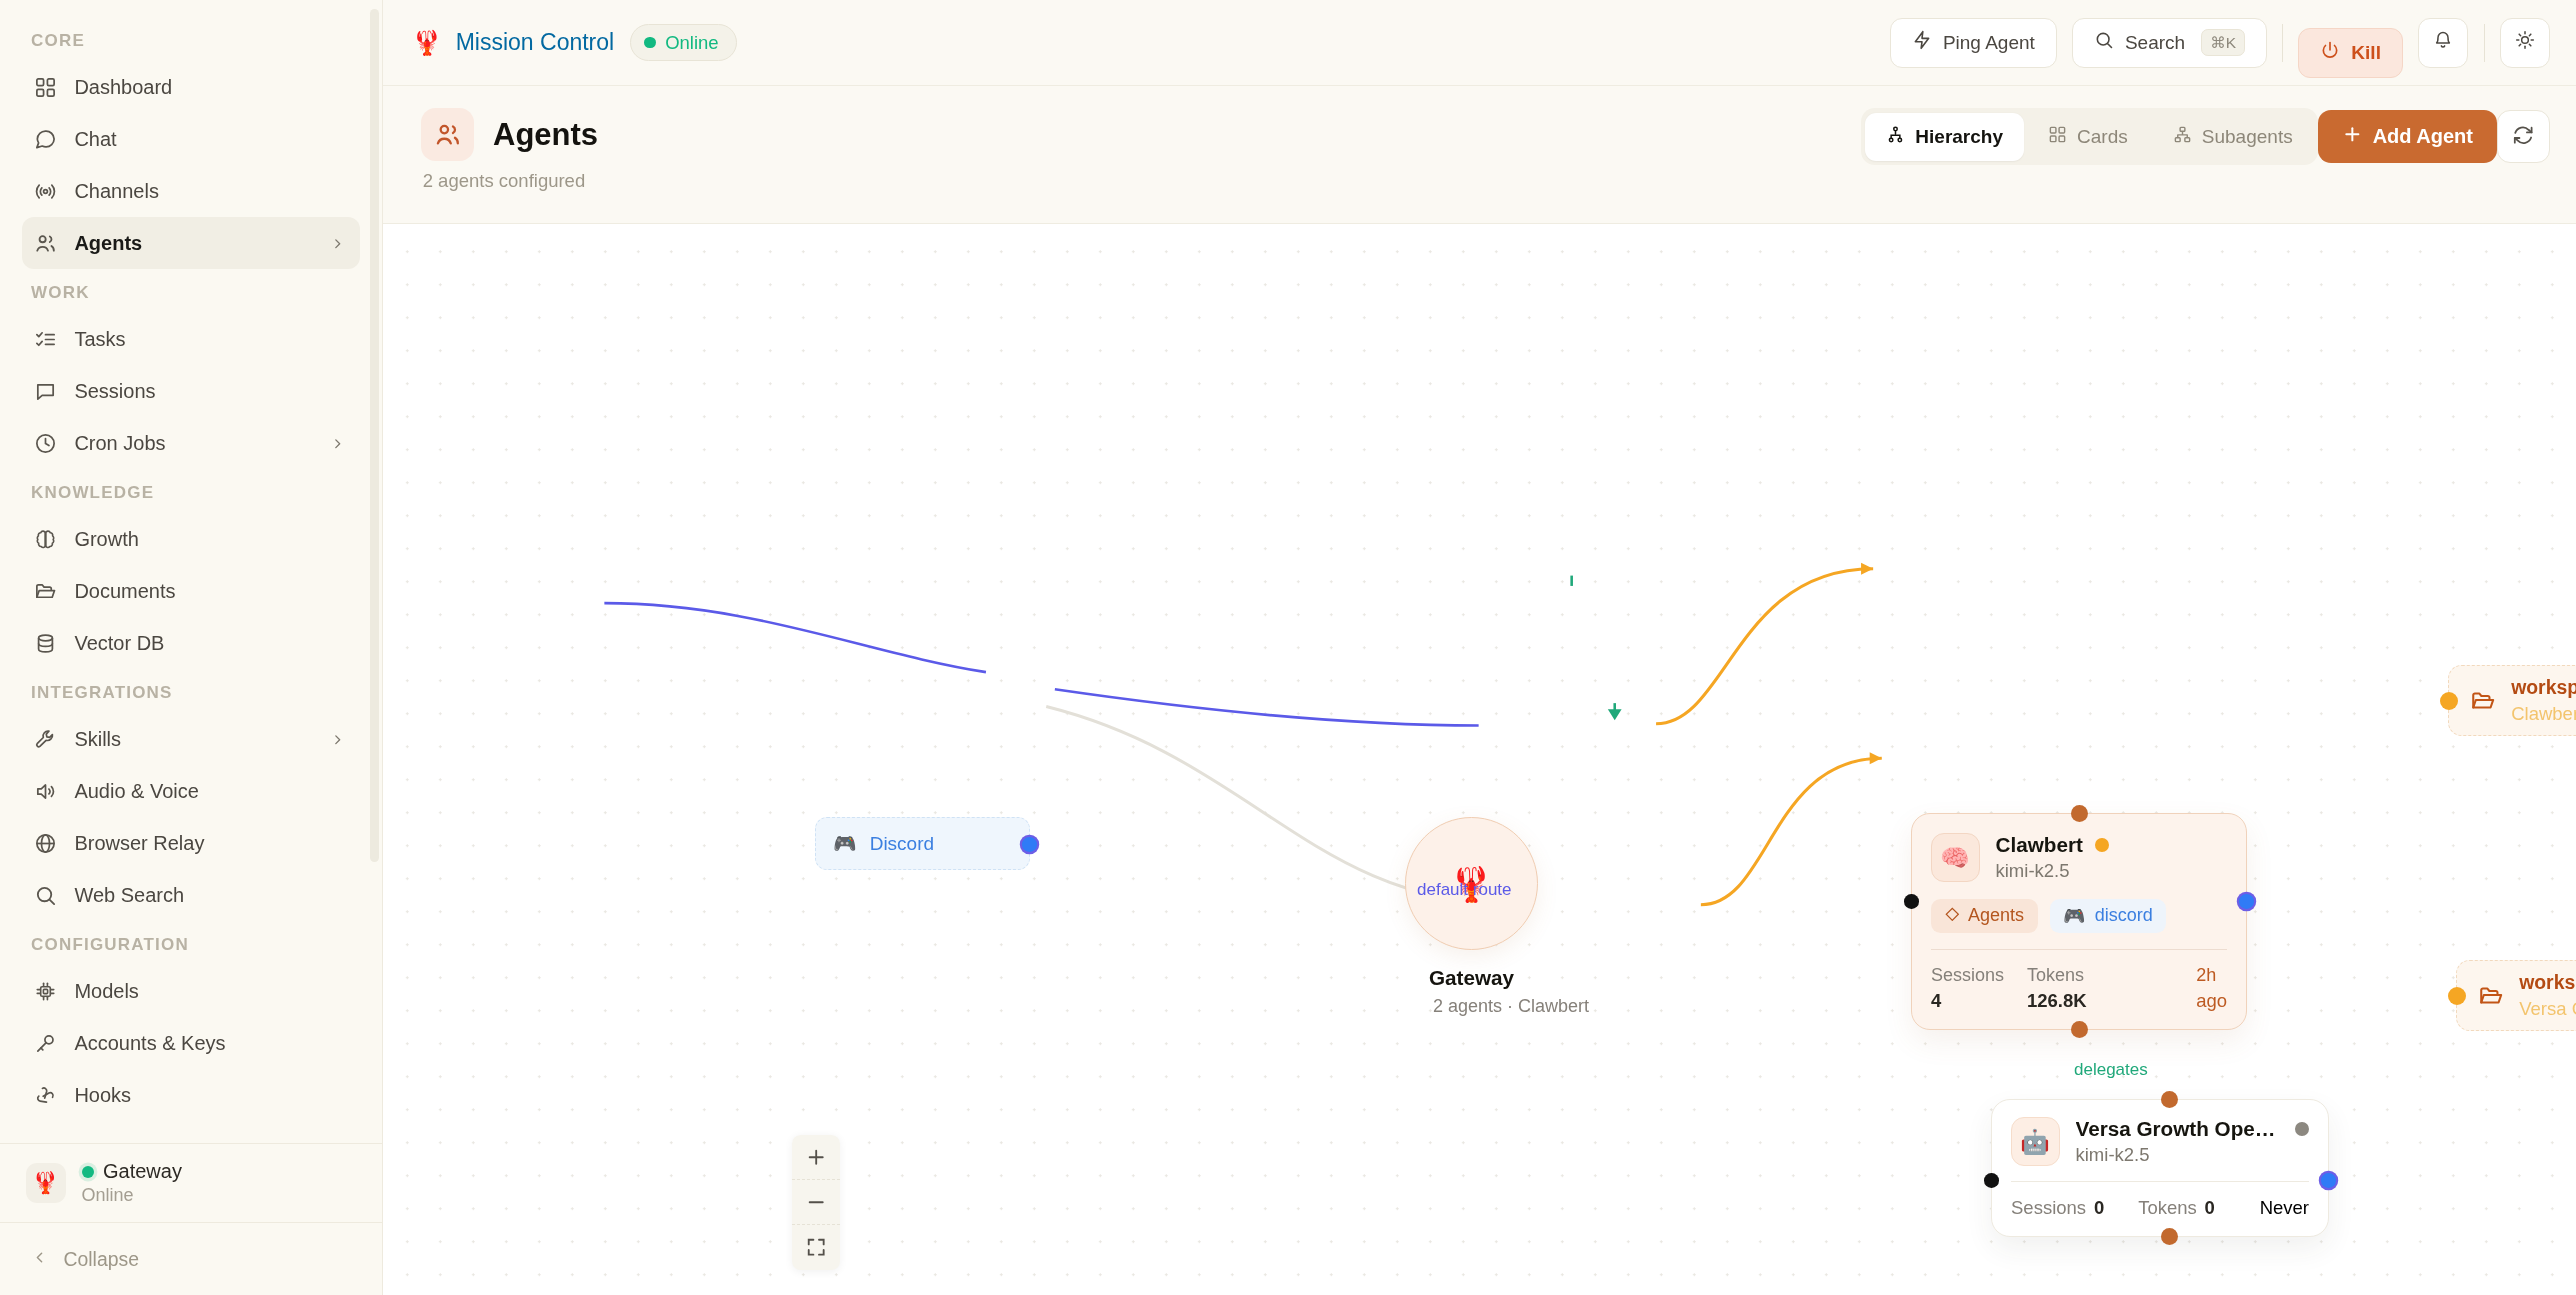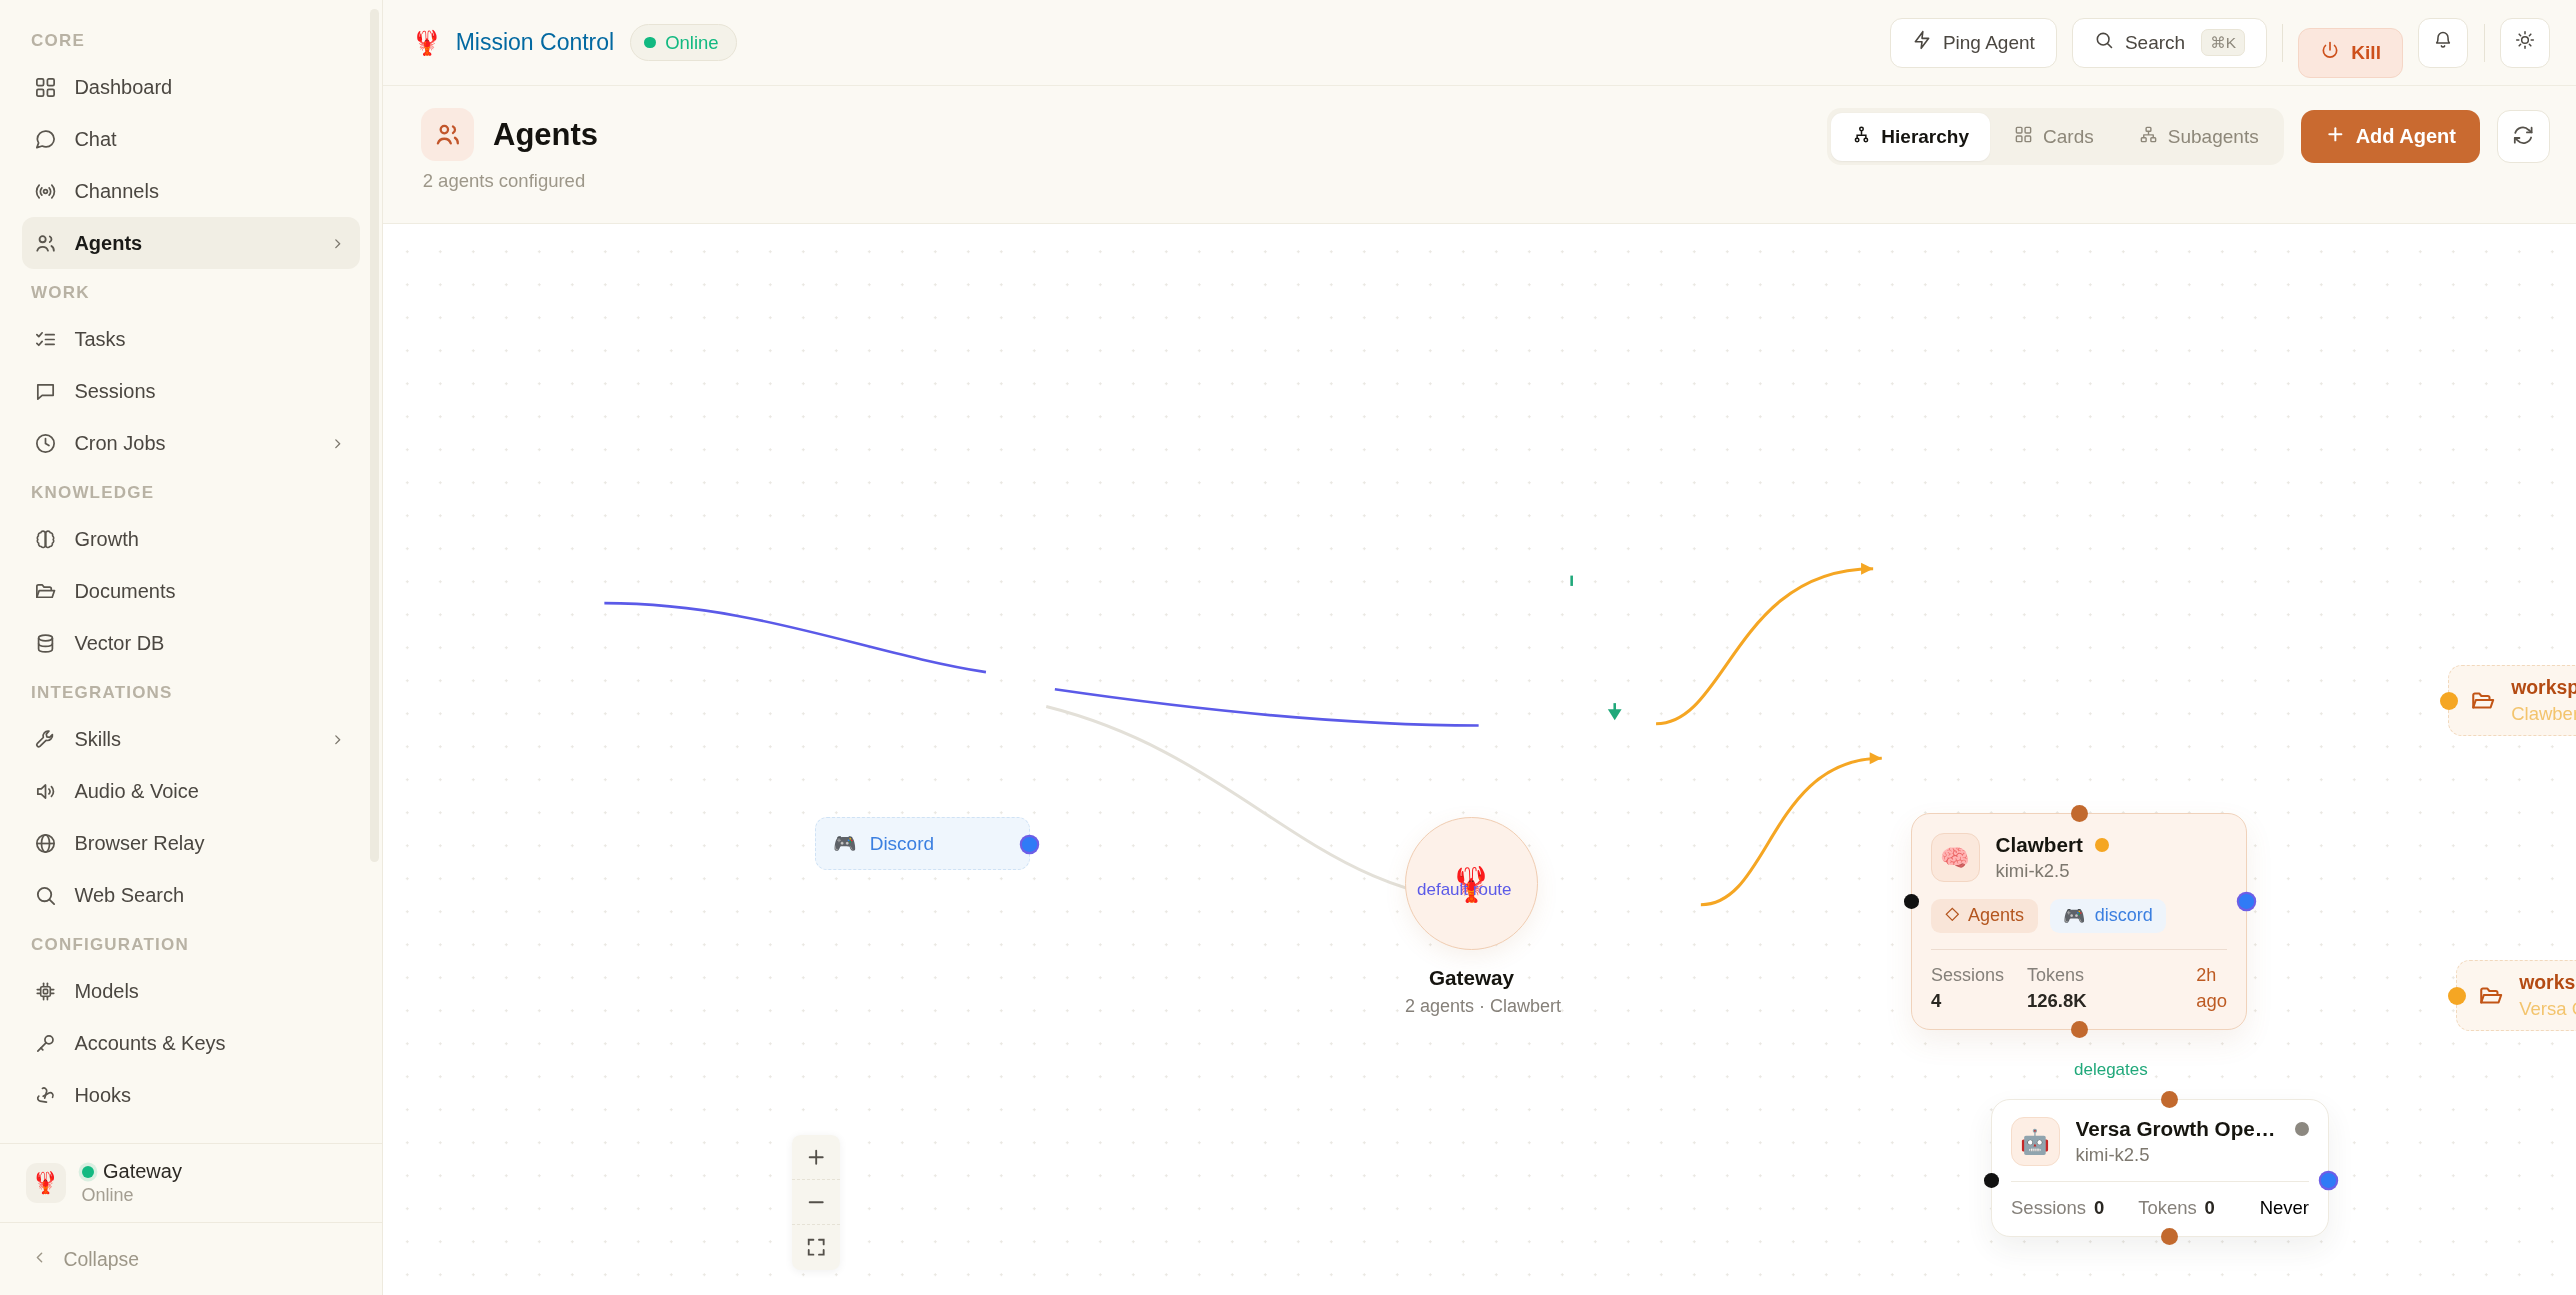--- a/index.html
+++ b/index.html
@@ -177,21 +177,21 @@
   
   .n-gateway { left: 1022px; top: 593px; width: 133px; }
   .gw-circle {
     width: 133px; height: 133px; border-radius: 50%;
     background: #fdf1e9; border: 1.7px solid #f0cdb2;
     display: flex; align-items: center; justify-content: center;
     font-size: 34px;
     box-shadow: 0 6.9px 22.4px rgba(180,120,70,.10);
   }
   .gw-label { text-align: center; margin-top: 15.5px; font-size: 20.7px; font-weight: 700; color: #15140f; }
-  .gw-sub { text-align: left; margin-top: 6.9px; font-size: 18px; color: #86817a; white-space: nowrap; }
+  .gw-sub { text-align: left; margin-top: 6.9px; font-size: 18px; color: #86817a; white-space: nowrap; margin-left: 28px; }
 
   
   .card {
     background: #fdf3ec; border: 1.3px solid #f0d2bb; border-radius: 19px;
     box-shadow: 0 12px 29px rgba(150,100,60,.09);
   }
   .card.plain { background: #ffffff; border: 1.3px solid #eeeae0; box-shadow: 0 12px 29px rgba(60,50,40,.07); }
   .n-clawbert { left: 1528px; top: 589px; width: 336px; padding: 19px 19px 17px; }
   .n-versa { left: 1608px; top: 875px; width: 338px; padding: 17px 19px 0; }
 
@@ -587,21 +587,21 @@
                 <path d="M18.2 14.6a5.6 5.6 0 0 1 2.5 4.9"></path>
               </svg>
           </div>
           <div class="ph-title">Agents</div>
         </div>
         <div class="ph-sub">2 agents configured</div>
       </div>
 
       <div class="spacer"></div>
 
-      <div style="display:flex;align-items:center;gap:17px;">
+      <div style="display:flex;align-items:center;">
         <div class="seg" id="view-seg">
             <div class="seg-btn active">
               <span><svg viewBox="0 0 24 24" fill="none" stroke="currentColor" stroke-width="1.9" stroke-linecap="round">
                   <circle cx="12" cy="5" r="2.2"></circle>
                   <circle cx="6.5" cy="19" r="2.2"></circle>
                   <circle cx="17.5" cy="19" r="2.2"></circle>
                   <path d="M12 7.2v4.4"></path>
                   <path d="M6.5 16.8V13h11v3.8"></path>
                 </svg></span>
               <span>Hierarchy</span>

